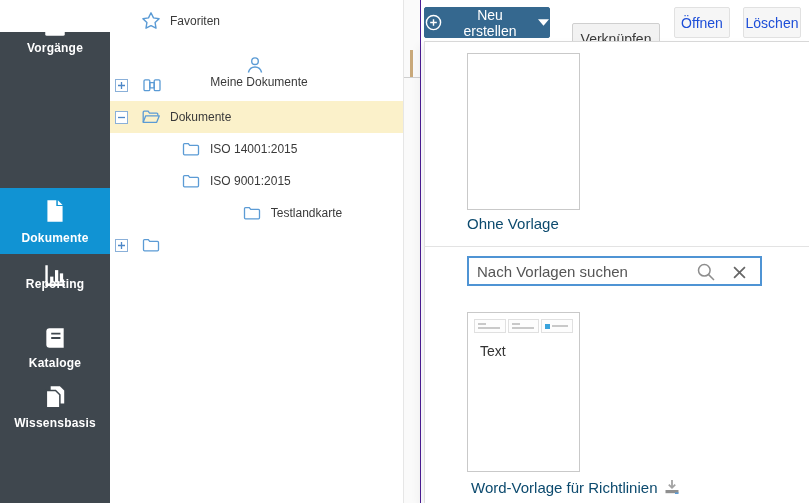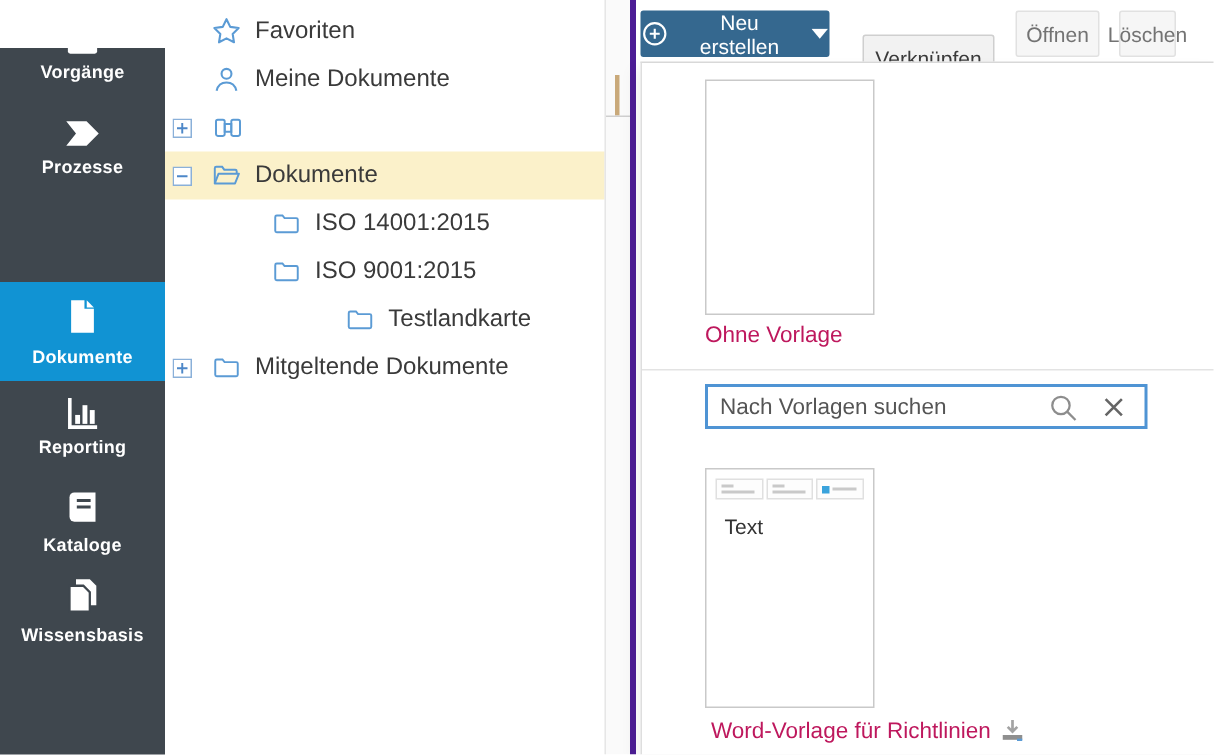--- a/index.html
+++ b/index.html
@@ -18,45 +18,45 @@
 
   
   #tree { position:absolute; left:110px; top:0; width:293px; height:503px; background:#fff; }
   .tree-row { position:absolute; left:0; width:100%; height:32px; display:flex;
               align-items:center; cursor:pointer; }
   .tree-row.selected { background:var(--tree-selection-bg,#FBF1CA); width:298px; }
   .tree-row.lvl0 { padding-left:5px; }
   .tree-row.lvl1 { padding-left:45px; }
   .exp-slot { width:18px; height:13px; margin-right:8px; flex:0 0 18px; display:flex; align-items:center; }
   .tree-ico { width:20px; height:20px; margin-right:9px; flex:0 0 20px; }
-  .tree-label { font-size:16px; color:#3a3a3a; white-space:nowrap; }
+  .tree-label { font-size:12px; color:#3a3a3a; white-space:nowrap; }
 
   
   #gutter { position:absolute; left:403px; top:0; width:17px; height:503px;
             background:#fafafa; border-left:1px solid #e6e6e6; }
   #gutter .thumb { position:absolute; left:6px; top:50px; width:3px; height:27px; background:#c9a97a; }
   #gutter .notch { position:absolute; left:0; top:77px; width:17px; height:1px; background:#cfcfcf; }
 
   
   #right { position:absolute; left:420px; top:0; width:389px; height:503px;
-           background:#fff; border-left:4px solid #4c1d95; }
+           background:#fff; border-left:1px solid #4c1d95; }
   .btn { position:absolute; top:7px; height:31px; border-radius:2px; font-size:14px;
          display:flex; align-items:center; justify-content:center; gap:8px;
          font-family:"Liberation Sans",sans-serif; cursor:pointer; }
   .btn.primary { background:var(--primary-button-bg,#35688F); color:#fff; border:1px solid var(--primary-button-bg,#35688F); }
   .btn.default { background:#f2f2f2; color:#3a3a3a; border:1px solid #cfcfcf; }
-  .btn.disabled { background:#f6f6f6; color:#737373; border:1px solid #e1e1e1; cursor:default; }
+  .btn.disabled { background:#f6f6f6; color:#1d4ed8; border:1px solid #e1e1e1; cursor:default; }
 
   #dropdown { position:absolute; left:3px; top:41px; width:386px; height:462px;
               background:#fff; border-top:1px solid #d8d8d8; border-left:1px solid #dedede;
               box-shadow:-5px 4px 9px rgba(0,0,0,.05); }
   .tpl-card { position:absolute; width:113px; background:#fff; border:1px solid #c9c9c9; cursor:pointer; }
   #card-blank { left:42px; top:11px; height:157px; }
   #card-word  { left:42px; top:270px; height:160px; }
-  .card-label { position:absolute; font-size:15px; color:#be185d; white-space:nowrap; }
+  .card-label { position:absolute; font-size:15px; color:#0c4a6e; white-space:nowrap; }
   #divider { position:absolute; left:0; top:204px; width:386px; height:1px; background:#e3e3e3; }
 
   #searchbox { position:absolute; left:42px; top:214px; width:295px; height:30px;
                border:2px solid var(--search-border,#4F94D4); background:#fff; }
   #searchbox input { position:absolute; left:0; top:0; width:230px; height:26px; border:none;
                      outline:none; padding:0 0 0 8px; font-size:15px; color:#444;
                      font-family:"Liberation Sans",sans-serif; background:transparent; }
   #searchbox input::placeholder { color:#555; opacity:1; }
   .sb-ico { position:absolute; top:3px; cursor:pointer; }
   #sb-mag { right:44px; top:4px; }
@@ -77,42 +77,36 @@
 <div id="app">
 
   <aside id="sidebar">
       <div class="side-item" style="top: -24px;">
         <div class="side-icon" style="top: 4px;"><svg viewBox="0 0 24 24" width="26" height="26">
             <rect x="3" y="9" width="18" height="13" rx="1.5" fill="#fff"></rect>
             <path d="M9 9V6h6v3" fill="none" stroke="#fff" stroke-width="2"></path>
           </svg></div>
         <div class="side-label" style="top: 33px;">Vorgänge</div>
       </div>
-      <div class="side-item" style="top: 40px;">
-        <div class="side-icon" style="top: 4px;"><svg viewBox="0 0 24 24" width="26" height="26">
-            <path d="M2 4.5h12.5L22 12l-7.5 7.5H2l6-7.5z" fill="#fff"></path>
-          </svg></div>
-        <div class="side-label" style="top: 32px;">Prozesse</div>
-      </div>
       <div class="side-tile" style="top: 156px; height: 66px;"></div>
       <div class="side-item" style="top: 162px;">
         <div class="side-icon" style="top: 4px;"><svg viewBox="0 0 24 24" width="26" height="26">
             <path d="M5 2h8.2v5.3H19V22H5z" fill="#fff"></path>
             <path d="M14.6 2L19 6.4h-4.4z" fill="#fff"></path>
           </svg></div>
         <div class="side-label" style="top: 37px;">Dokumente</div>
       </div>
       <div class="side-item" style="top: 226px;">
         <div class="side-icon" style="top: 4px;"><svg viewBox="0 0 24 24" width="26" height="26">
             <path d="M4.2 3v18h16.8" stroke="#fff" stroke-width="2.2" fill="none"></path>
             <rect x="7.5" y="13.5" width="3" height="5.5" fill="#fff"></rect>
             <rect x="12" y="7.5" width="3" height="11.5" fill="#fff"></rect>
             <rect x="16.5" y="10.5" width="3" height="8.5" fill="#fff"></rect>
           </svg></div>
-        <div class="side-label" style="top: 33px;">Reporting</div>
+        <div class="side-label" style="top: 19px;">Reporting</div>
       </div>
       <div class="side-item" style="top: 289px;">
         <div class="side-icon" style="top: 4px;"><svg viewBox="0 0 24 24" width="26" height="26">
             <path d="M7 3h13v18H7a3 3 0 01-3-3V6a3 3 0 013-3z" fill="#fff"></path>
             <path d="M8.5 8h8.5M8.5 12h8.5" stroke="#3F474E" stroke-width="1.7"></path>
           </svg></div>
         <div class="side-label" style="top: 35px;">Kataloge</div>
       </div>
       <div class="side-item" style="top: 348px; padding-left: 44px;">
         <div class="side-icon" style="top: 4px;"><svg viewBox="0 0 24 24" width="26" height="26">
@@ -124,21 +118,21 @@
     </aside>
 
   <div id="tree">
       <div class="tree-row lvl0" style="top: 5px;">
         <span class="exp-slot"></span>
         <span class="tree-ico"><svg viewBox="0 0 20 20" width="20" height="20">
             <path d="M10 1.8l2.5 5.1 5.6.8-4 3.9.9 5.6-5-2.6-5 2.6.9-5.6-4-3.9 5.6-.8z" fill="none" stroke="#5B9BD5" stroke-width="1.4" stroke-linejoin="round"></path>
           </svg></span>
         <span class="tree-label">Favoriten</span>
       </div>
-      <div class="tree-row lvl0" style="top: 37px;">
+      <div class="tree-row lvl0" style="top: 37px; flex-direction: column;">
         <span class="exp-slot"></span>
         <span class="tree-ico"><svg viewBox="0 0 20 20" width="20" height="20">
             <circle cx="10" cy="6.2" r="3.3" fill="none" stroke="#5B9BD5" stroke-width="1.4"></circle>
             <path d="M3.4 17.5c.9-3.9 3.5-5.5 6.6-5.5s5.7 1.6 6.6 5.5" fill="none" stroke="#5B9BD5" stroke-width="1.4"></path>
           </svg></span>
         <span class="tree-label">Meine Dokumente</span>
       </div>
       <div class="tree-row lvl0" style="top: 69px;">
         <span class="exp-slot">
           <svg viewBox="0 0 13 13" width="13" height="13">
@@ -189,21 +183,20 @@
       <div class="tree-row lvl0" style="top: 229px;">
         <span class="exp-slot">
           <svg viewBox="0 0 13 13" width="13" height="13">
             <rect x=".5" y=".5" width="12" height="12" fill="#fff" stroke="#8AB0D9"></rect>
             <path d="M3 6.5h7M6.5 3v7" stroke="#4D87C8" stroke-width="1.3" fill="none"></path>
           </svg>
         </span>
         <span class="tree-ico"><svg viewBox="0 0 20 20" width="20" height="20">
             <path d="M2.5 14.8V5.6c0-.5.4-1 1-1h3.8l1.4 1.8h7.8c.6 0 1 .5 1 1v7.4c0 .6-.4 1-1 1h-13c-.6 0-1-.4-1-1z" fill="none" stroke="#5B9BD5" stroke-width="1.3"></path>
           </svg></span>
-        <span class="tree-label">Mitgeltende Dokumente</span>
       </div>
     </div>
 
   <div id="gutter">
     <div class="thumb"></div>
     <div class="notch"></div>
   </div>
 
   <div id="right">
     <div id="toolbar">
@@ -220,21 +213,21 @@
               <path d="M0 0h10L5 6z" fill="#fff"></path>
             </svg>
           </span>
         </button>
         <button class="btn default" style="left: 151px; width: 88px; margin-top: 16px;">
           <span>Verknüpfen</span>
         </button>
         <button class="btn disabled" style="left: 253px; width: 56px;">
           <span>Öffnen</span>
         </button>
-        <button class="btn disabled" style="left: 322px; width: 38px;">
+        <button class="btn disabled" style="left: 322px; width: 58px;">
           <span>Löschen</span>
         </button>
       </div>
 
     <div id="dropdown">
 
       <div class="tpl-card" id="card-blank"></div>
       <div class="card-label" style="left:42px; top:173px;">Ohne Vorlage</div>
 
       <div id="divider"></div>

